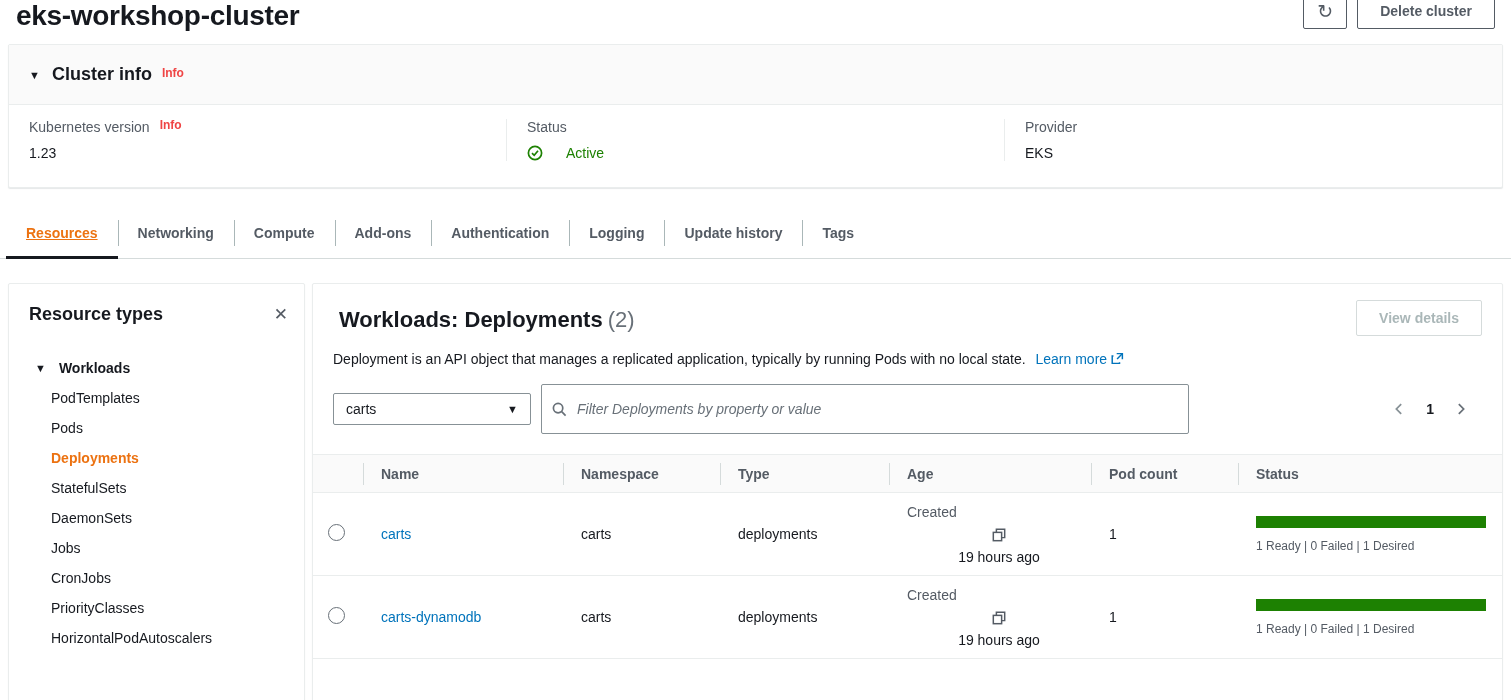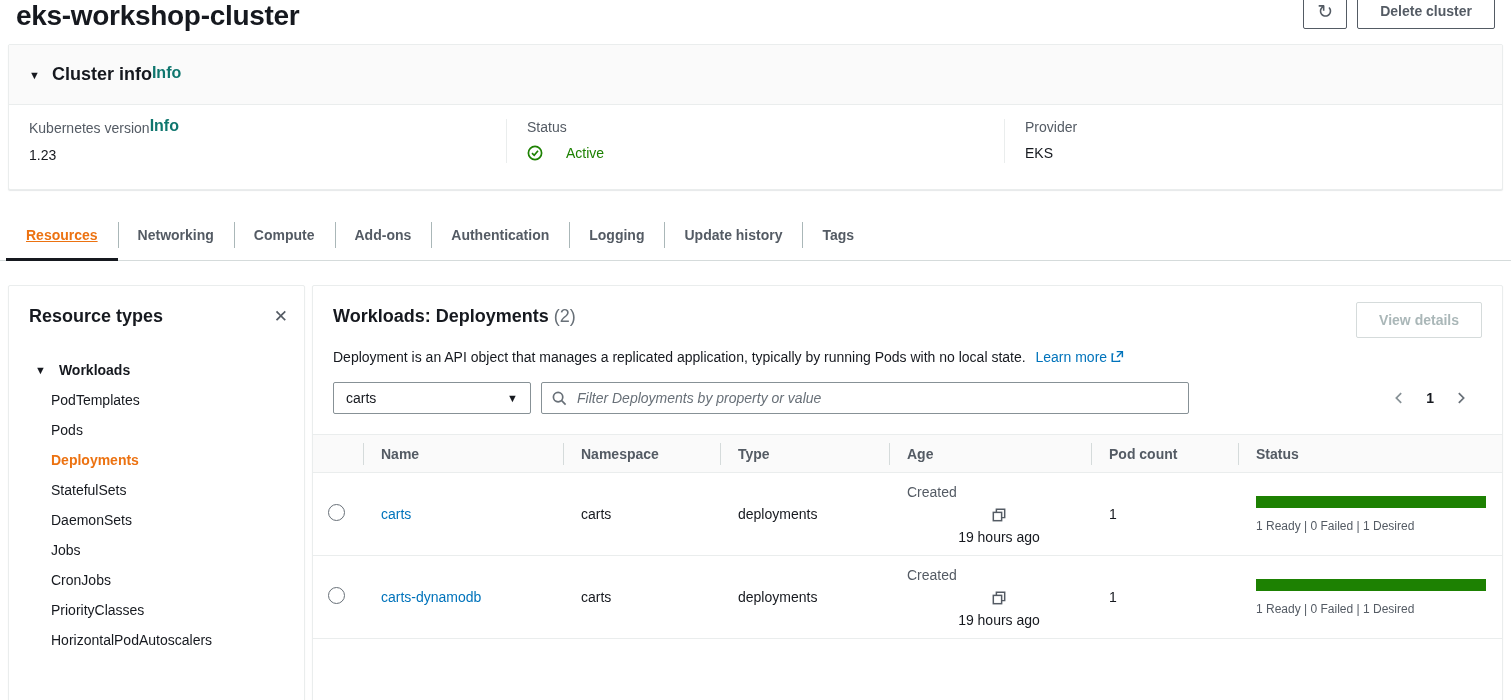--- a/index.html
+++ b/index.html
@@ -20,21 +20,21 @@
   .btn-disabled { border-color:#d5dbdb; color:#aab7b8; cursor:default; }
 
   
   .card { background:#fff; border:1px solid #eaeded; border-radius:2px; box-shadow:0 1px 1px 0 rgba(0,28,36,.1); }
 
   
   .cluster-card { margin:2px 8px 0 8px; }
   .cluster-header { background:#fafafa; border-bottom:1px solid #eaeded; padding:19px 20px; display:flex; align-items:center; }
   .caret { font-size:11px; color:#16191f; margin-right:12px; }
   .section-title { font-size:18px; font-weight:700; }
-  .info-link { color:#0f766e; font-size:16px; font-weight:700; text-decoration:none; position:relative; top:-2px; }
+  .info-link { color:#ef4444; font-size:12px; font-weight:700; text-decoration:none; margin-left:10px; position:relative; top:-2px; }
   .cluster-body { display:flex; padding:14px 0 26px 0; }
   .info-col { flex:1; padding:0 20px; }
   .info-col + .info-col { border-left:1px solid #eaeded; }
   .field-label { color:#545b64; margin-bottom:10px; display:flex; align-items:center; }
   .field-value { color:#16191f; }
   .status-active { color:#1d8102; display:flex; align-items:center; gap:23px; }
 
   
   .tabs { display:flex; margin-top:20px; padding-left:6px; border-bottom:1px solid #d5dbdb; }
   .tab { padding:15px 20px; line-height:20px; font-size:14px; font-weight:700; color:#545b64; position:relative; cursor:pointer; white-space:nowrap; }
@@ -53,31 +53,31 @@
   .tree { margin-top:18px; }
   .tree-group { display:flex; align-items:center; padding-left:26px; height:30px; font-weight:700; cursor:pointer; }
   .tree-group .caret { margin-right:13px; }
   .tree-item { padding-left:42px; height:30px; line-height:30px; color:#16191f; cursor:pointer; }
   .tree-item.active { color:#ec7211; font-weight:700; }
 
   
   .main { flex:1; }
   .main-header { padding:16px 20px 0 20px; }
   .title-row { display:flex; justify-content:space-between; align-items:flex-start; }
-  .panel-title { font-size:18px; font-weight:700; margin:0; line-height:28px;text-align:center; }
+  .panel-title { font-size:22px; font-weight:700; margin:6px; line-height:28px;text-align:center; }
   .panel-count { color:#687078; font-weight:400; margin-left:5px; }
   .description { margin-top:10px; line-height:18px; color:#16191f; }
   .learn-more { color:#0073bb; text-decoration:none; margin-left:6px; font-weight:400; }
   .ext-icon { display:inline-block; margin-left:4px; position:relative; top:1px; }
 
   .filter-row { display:flex; align-items:center; margin-top:16px; }
   .select-box { width:198px; height:32px; border:1px solid #879196; border-radius:2px; display:flex; align-items:center;
                 justify-content:space-between; padding:0 12px; cursor:pointer; background:#fff; }
   .select-caret { font-size:11px; color:#16191f; }
-  .search-box { width:648px; height:32px; border:1px solid #879196; border-radius:2px; display:flex; align-items:center;
+  .search-box { width:648px; height:50px; border:1px solid #879196; border-radius:2px; display:flex; align-items:center;
                 padding:0 10px; margin-left:10px; background:#fff; }
   .search-input { border:none; outline:none; flex:1; font-size:14px; margin-left:8px; font-family:"Liberation Sans", sans-serif; color:#16191f; }
   .search-input::placeholder { color:#687078; font-style:italic; }
   .pagination { margin-left:auto; display:flex; align-items:center; gap:20px; padding-right:14px; }
   .page-num { font-weight:700; color:#16191f; }
   .chev { cursor:pointer; display:flex; align-items:center; }
 
   
   table { width:100%; border-collapse:collapse; table-layout:fixed; margin-top:20px; }
   thead th { background:#fafafa; border-top:1px solid #eaeded; border-bottom:1px solid #eaeded; height:38px;

